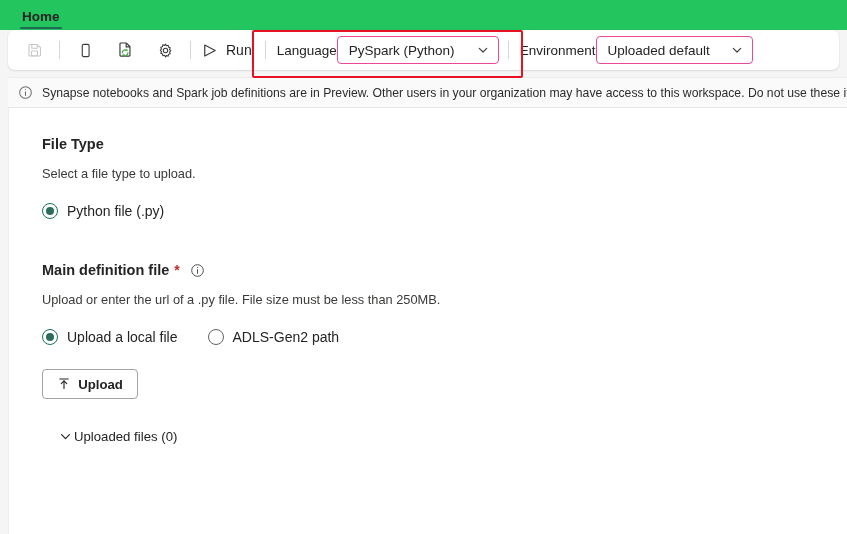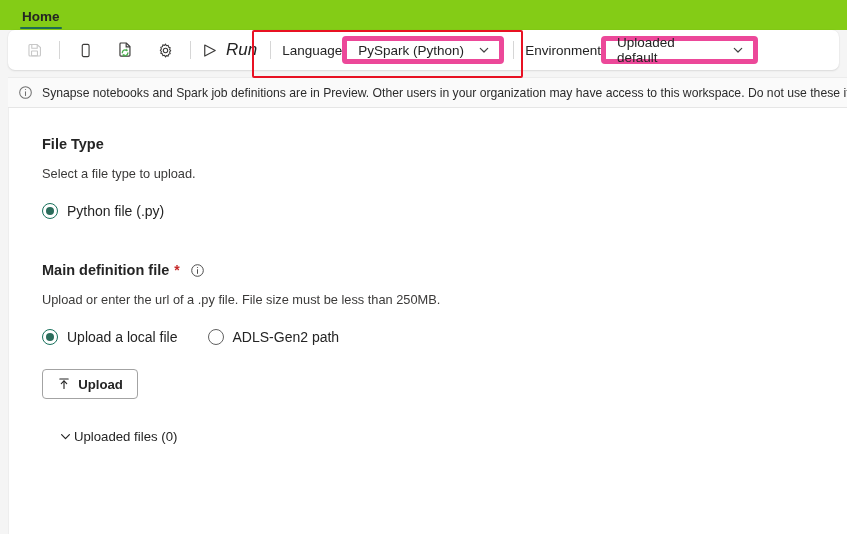--- a/index.html
+++ b/index.html
@@ -18,21 +18,21 @@
   .app {
     width: 847px;
     height: 534px;
     position: relative;
     background: #f5f5f5;
   }
 
   
   .tabstrip {
     height: 30px;
-    background: #84cc16;
+    background: #22c55e;
     display: flex;
     align-items: flex-end;
     padding-left: 14px;
     box-sizing: border-box;
   }
   .tab {
     position: relative;
     font-size: 13.5px;
     font-weight: bold;
     color: #242424;
@@ -83,35 +83,35 @@
   .tb-sep {
     width: 1px;
     height: 18px;
     background: #d6d6d6;
     margin: 0 5px;
   }
   .tb-run {
     padding: 0 8px 0 4px;
     gap: 7px;
   }
-  .tb-run .lbl { font-size: 17px; font-style: italic; }
+  .tb-run .lbl { font-size: 14px; }
 
   .field-group {
     display: flex;
     align-items: center;
     margin-left: 6px;
   }
   .field-label {
     font-size: 13.5px;
     color: #242424;
     white-space: nowrap;
   }
   .dropdown {
     height: 28px;
-    border: 5px solid #ec4899;
+    border: 1px solid #ec4899;
     border-radius: 4px;
     background: #ffffff;
     display: flex;
     align-items: center;
     justify-content: space-between;
     gap: 14px;
     padding: 0 9px 0 11px;
     font-size: 13.5px;
     color: #242424;
     cursor: pointer;

